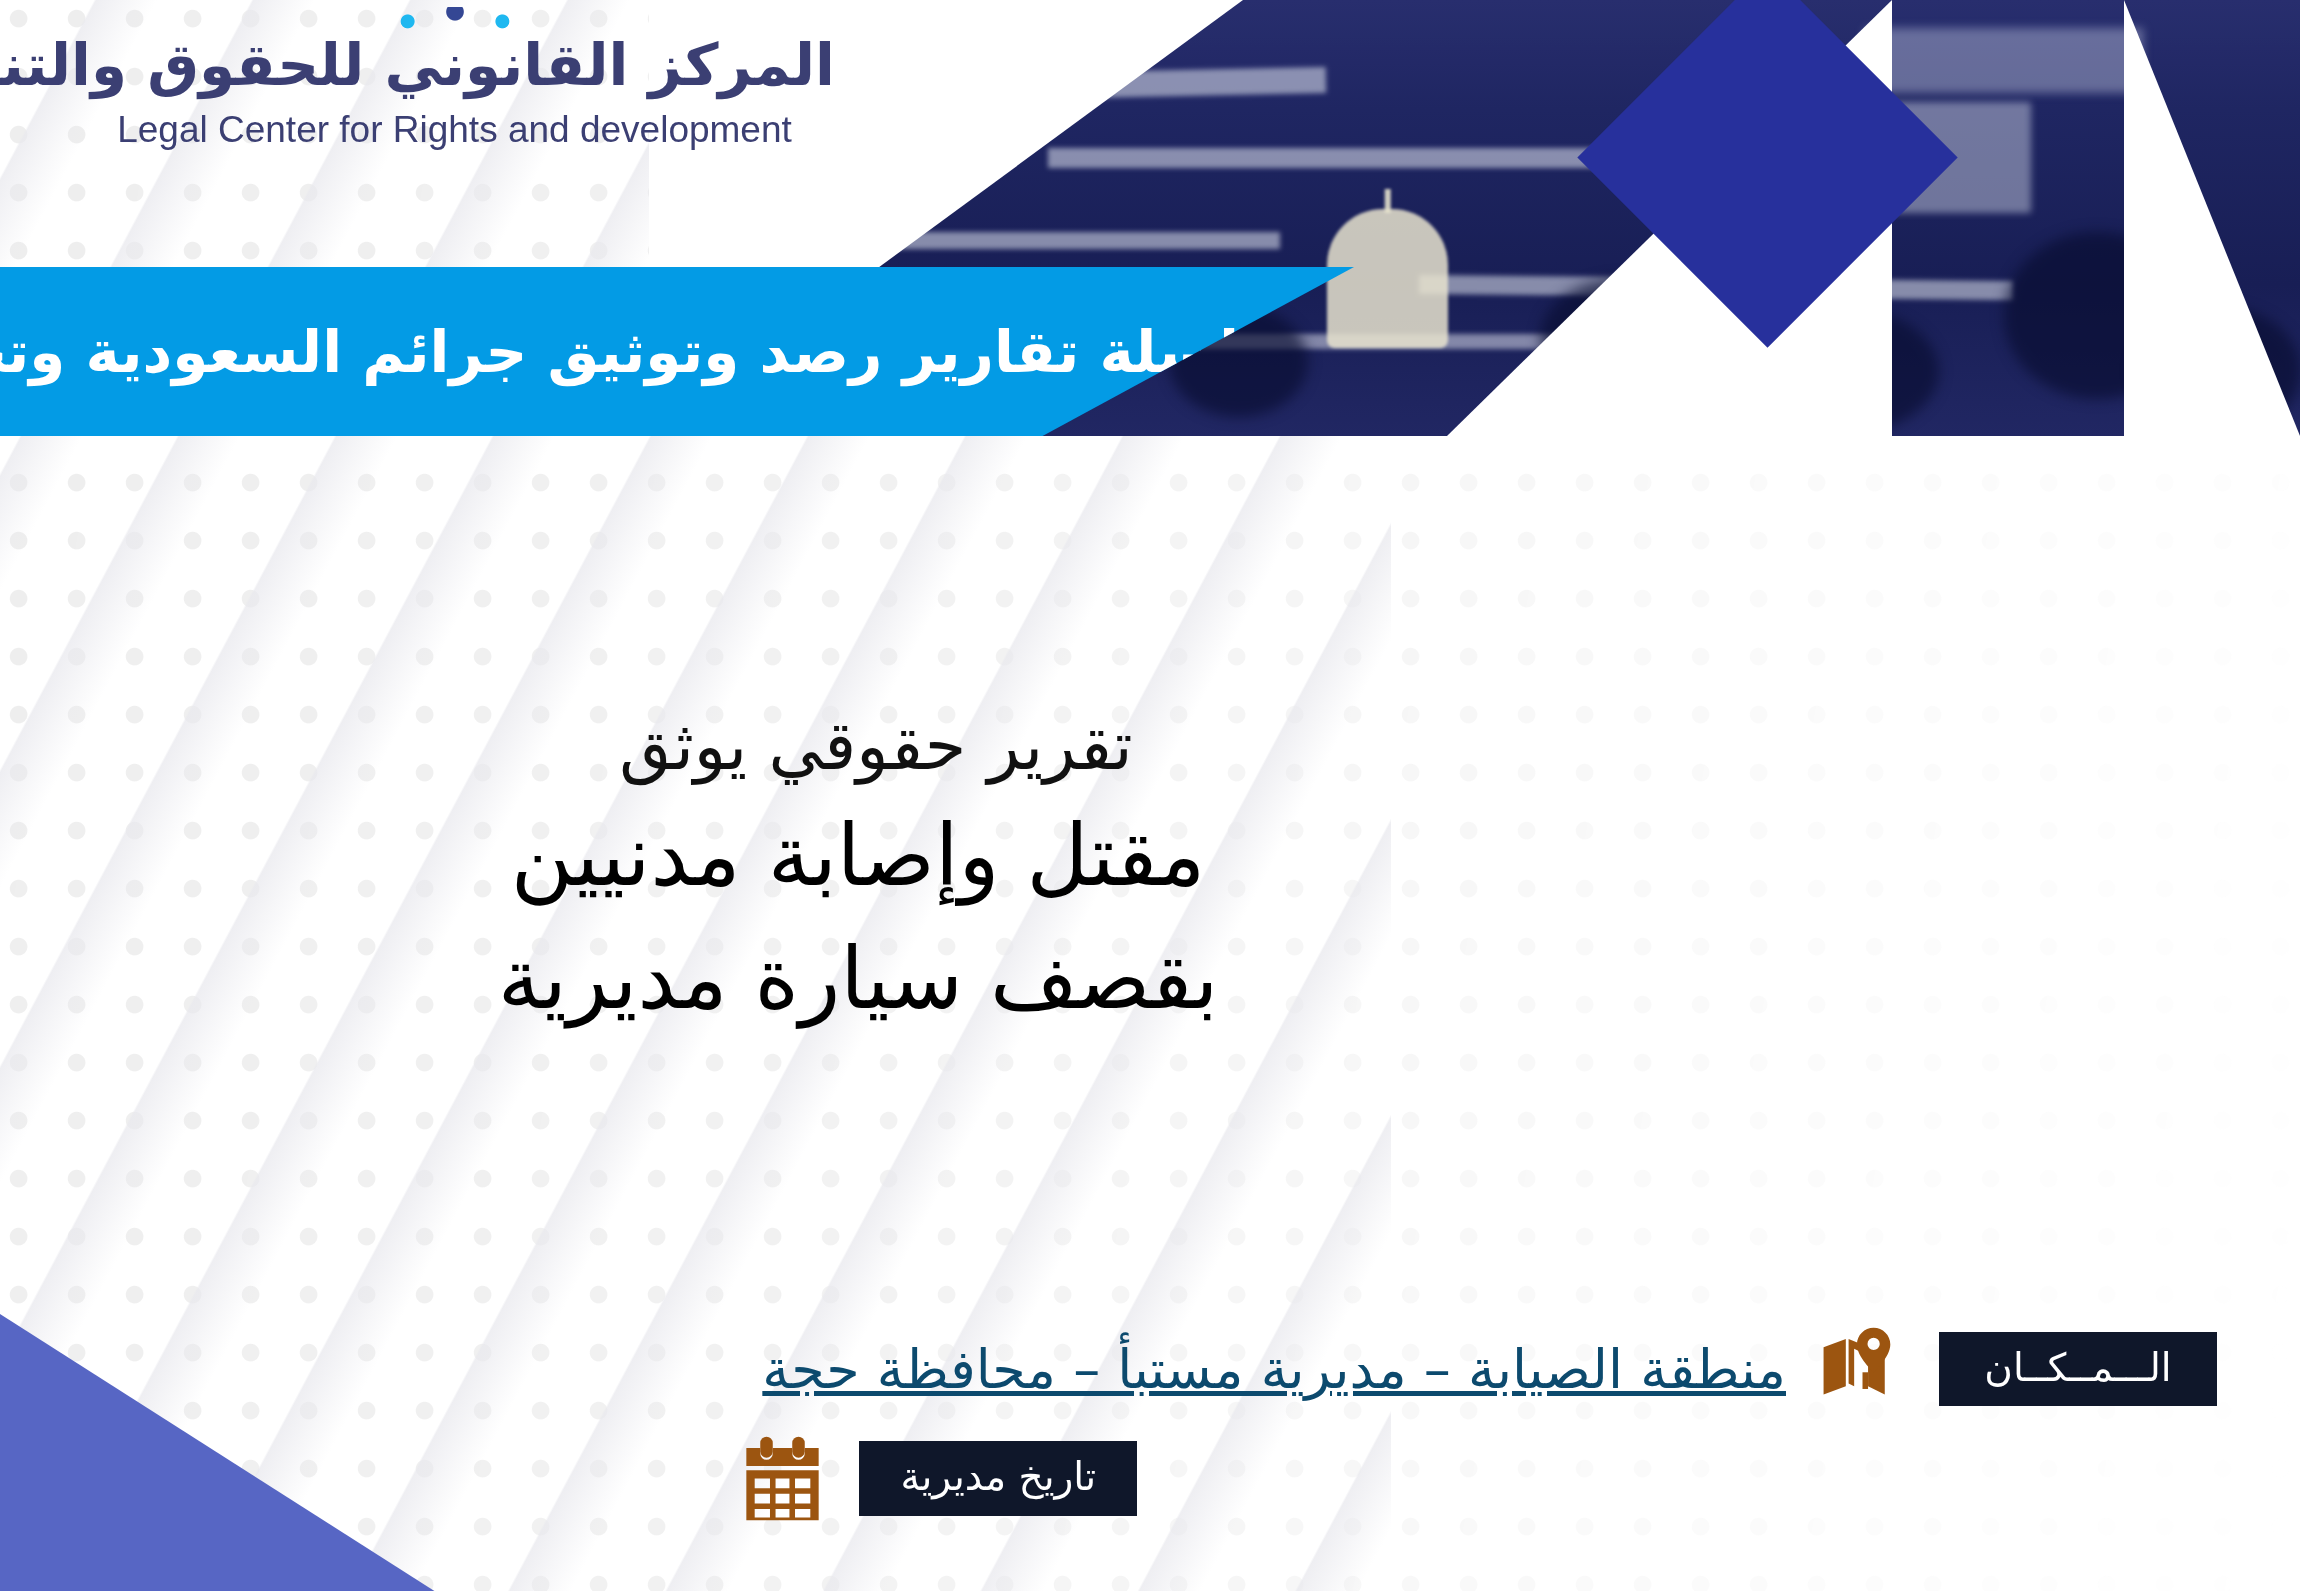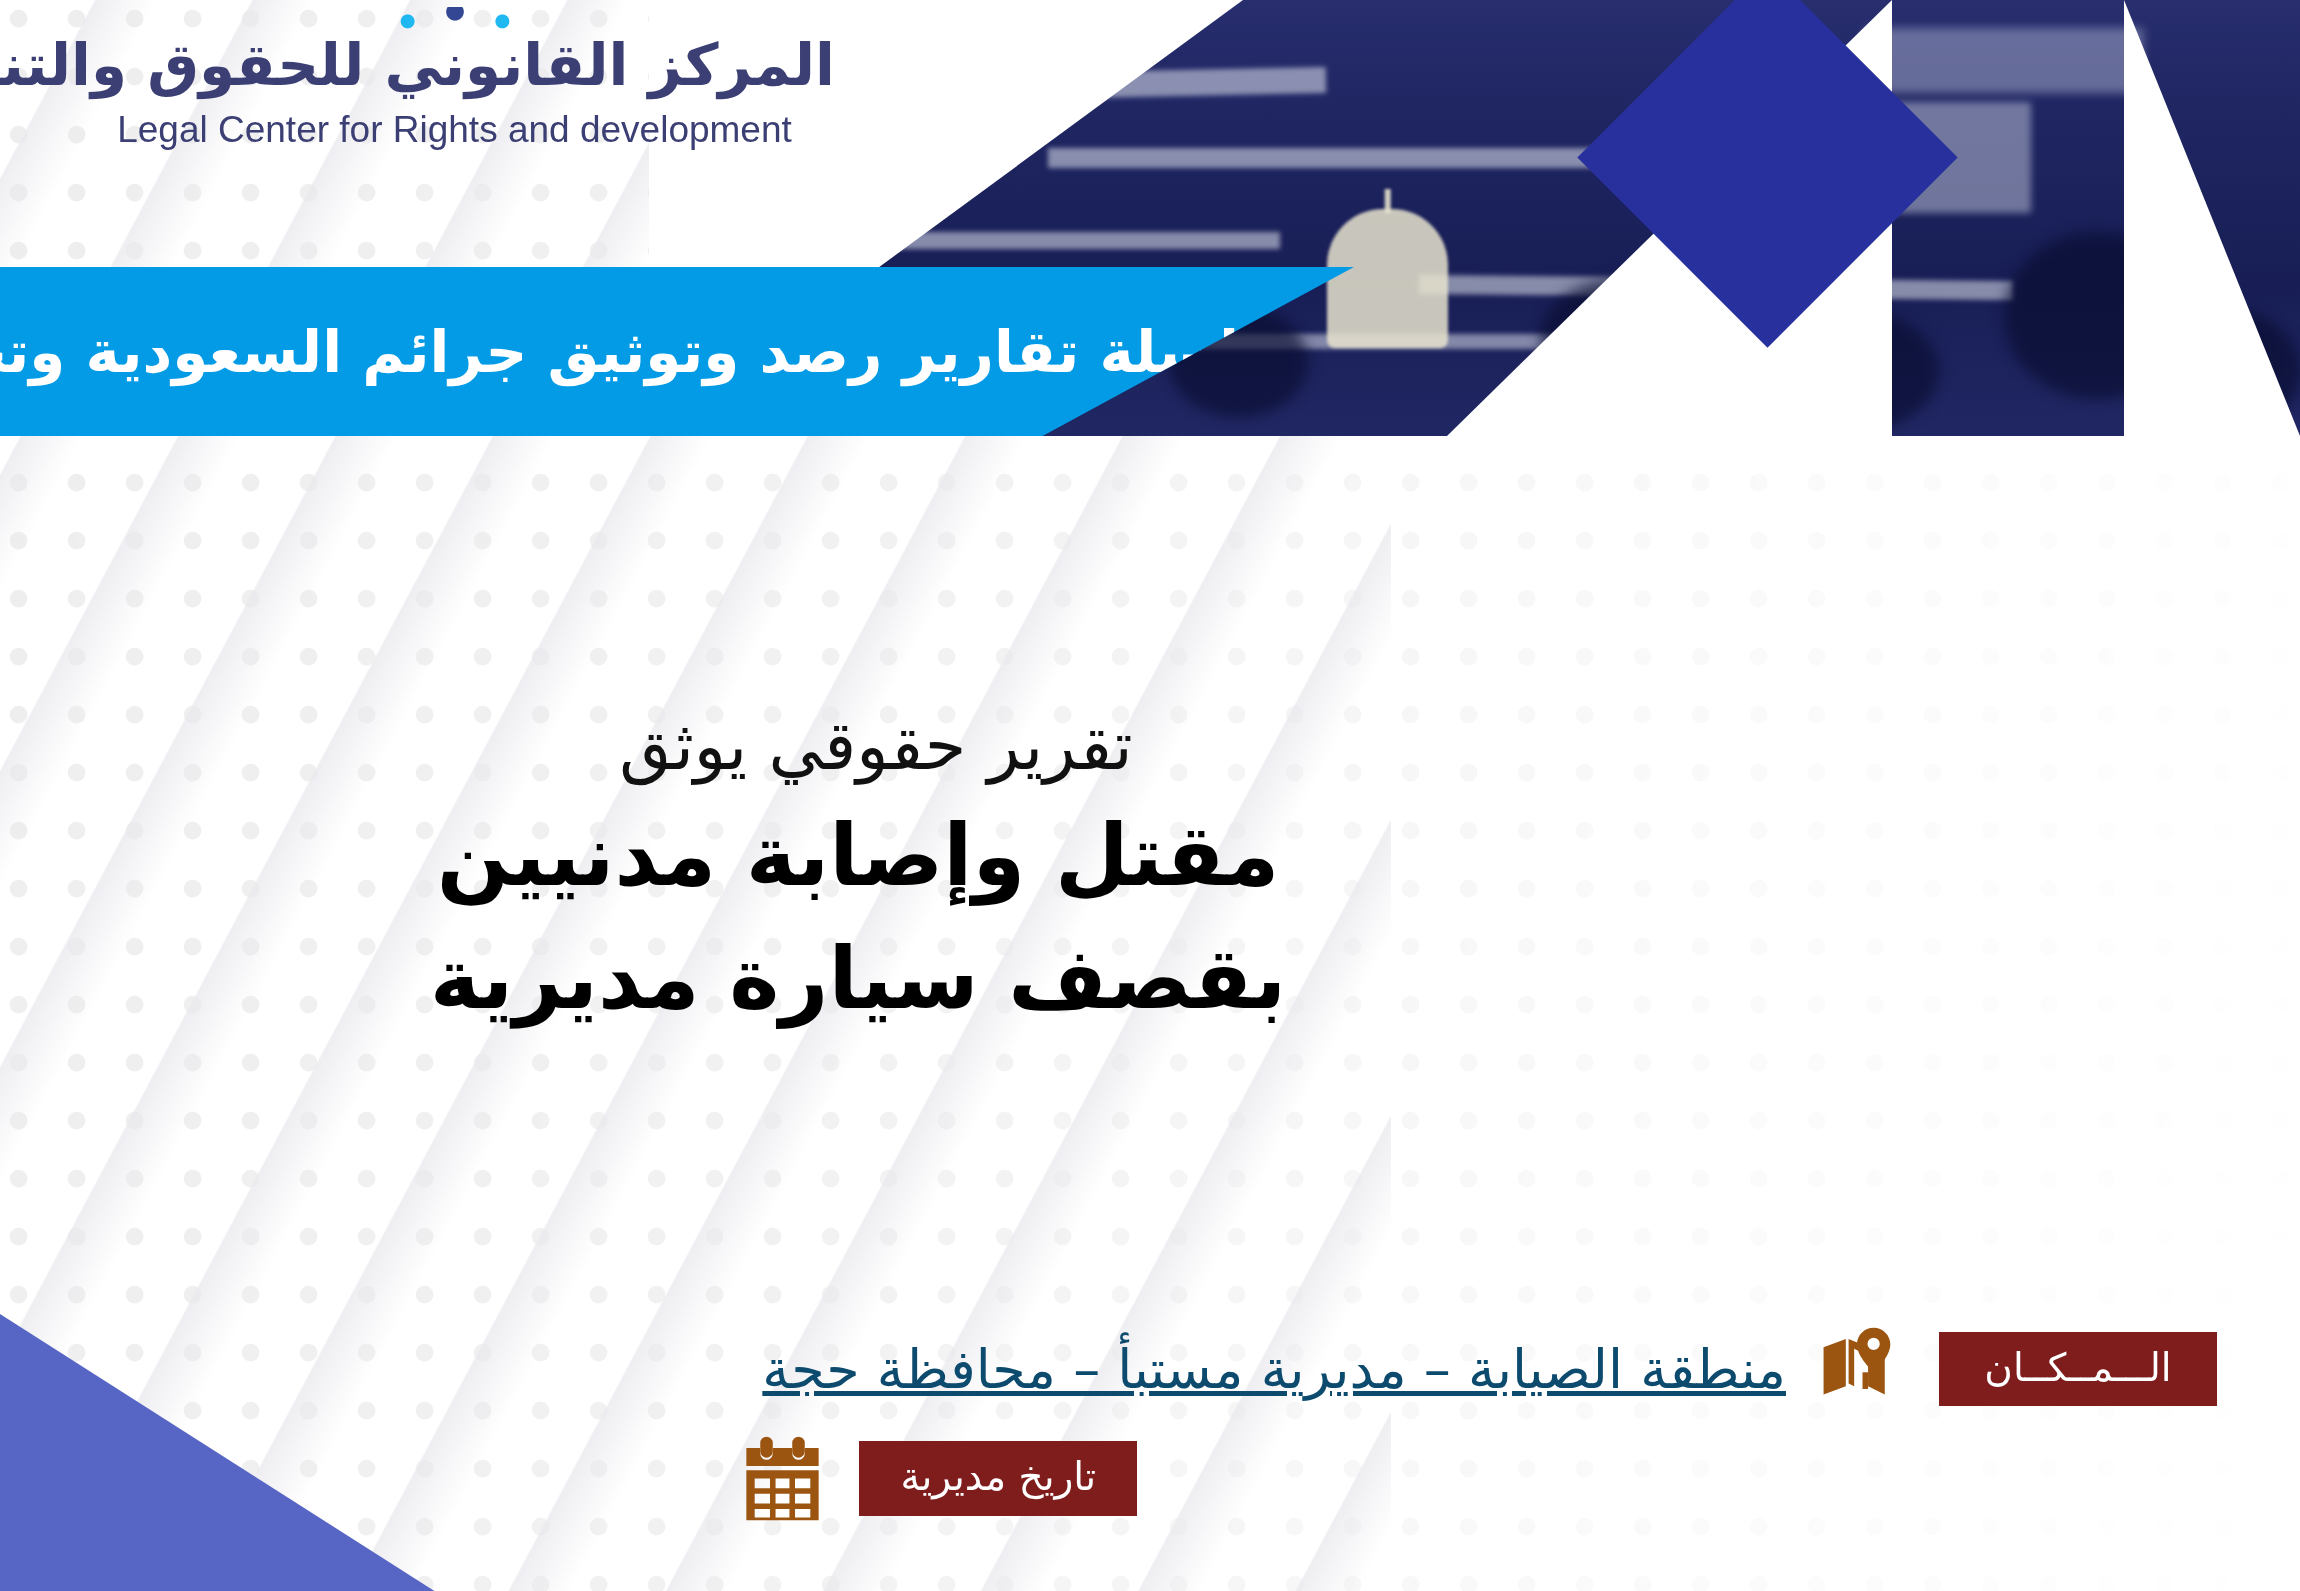--- a/index.html
+++ b/index.html
@@ -158,31 +158,31 @@
 
   
   .title-block{
     position:absolute; left:0; top:705px; width:1716px;
     z-index:8; text-align:center; direction:rtl;
   }
   .title-block .kicker{
     color:#111111; font-size:67px; font-weight:400; line-height:1.25;margin-left:36px;
   }
   .title-block .head{
-    color:#000000; font-size:85px; font-weight:700; line-height:1.32; margin-top:11px;
+    color:#000000; font-size:85px; font-weight:400; line-height:1.32; margin-top:11px;
   }
 
   
   .meta{
     position:absolute; right:83px; bottom:69px; z-index:9;
     display:flex; flex-direction:column; gap:20.4px; align-items:flex-end;
   }
   .meta-row{ display:flex; align-items:center; gap:32px; direction:rtl; }
   .meta-row .chip{
-    background:#7f1d1d; color:#ffffff;
+    background:#0f172a; color:#ffffff;
     font-size:39px; font-weight:400;
     padding:15px 28px 16.7px 28px;
     min-width:278px; text-align:center;
     line-height:1.1;
   }
   .meta-row .ico{ width:89px; height:89px; flex:0 0 89px; display:block; }
   .meta-row .val{
     color:#0c4a6e; font-size:54px; font-weight:400; white-space:nowrap;
     padding-left:24px;
     text-decoration:underline;

